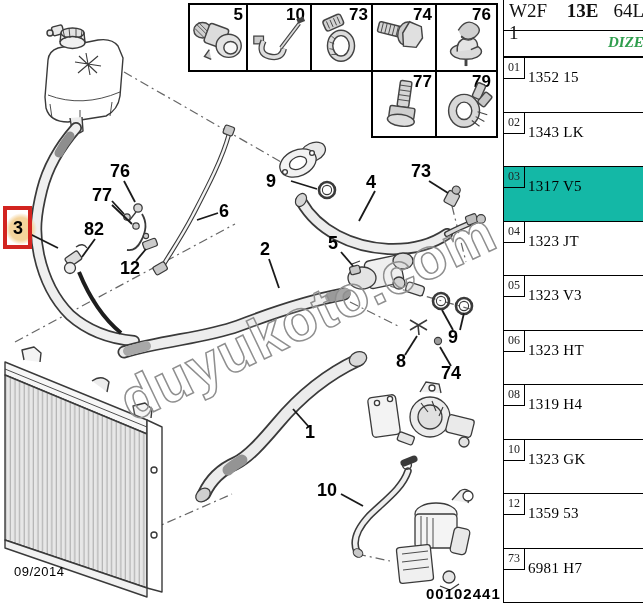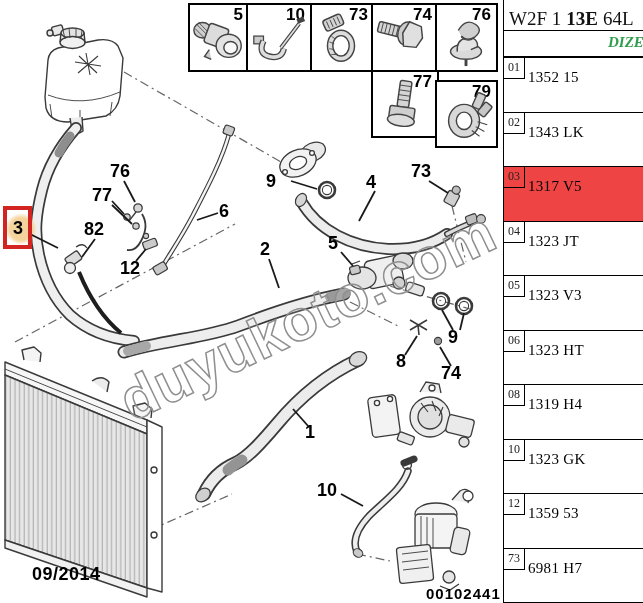--- a/index.html
+++ b/index.html
@@ -29,44 +29,44 @@
     font-family:"Liberation Sans",sans-serif;
   }
   .legend-icon{position:absolute;left:0px;top:4px;}
 
   
   .table-panel{
     position:absolute;left:503px;top:0;width:141px;height:603px;background:#fff;
     border-left:1.6px solid #000;display:flex;flex-direction:column;box-sizing:border-box;z-index:7;
   }
   .t-title{
-    height:30px;border-bottom:1.4px solid #000;display:flex;gap:5px;align-items:flex-end;
+    height:30px;border-bottom:1.4px solid #000;display:flex;gap:15px;align-items:flex-start;
     padding-left:5px;font-family:"Liberation Serif",serif;font-size:19px;color:#111;
   }
   .t-title .bold{font-weight:bold;}
   .t-sub{height:25px;border-bottom:2px solid #000;position:relative;overflow:visible;}
   .t-sub span{
     position:absolute;right:-9px;top:3px;font-family:"Liberation Serif",serif;
     font-style:italic;font-weight:bold;font-size:15px;color:#2f9e4d;white-space:nowrap;
   }
   .t-rows{flex:1;display:flex;flex-direction:column;}
   .trow{flex:1;position:relative;border-bottom:1.4px solid #000;background:#fff;}
-  .trow.hl{background:#ef4444;}
+  .trow.hl{background:#14b8a6;}
   .tnum{
     position:absolute;left:0;top:0;width:20px;height:20px;
     border-right:1px solid #000;border-bottom:1px solid #000;
     font-family:"Liberation Serif",serif;font-size:12px;text-align:center;line-height:18px;color:#222;
   }
   .tpart{
     position:absolute;left:24px;top:11px;font-family:"Liberation Serif",serif;
     font-weight:normal;font-size:15px;letter-spacing:.3px;color:#000;white-space:nowrap;
   }
 
   
-  .footer-date{position:absolute;left:32px;top:564px;font-weight:bold;font-size:18px;letter-spacing:.5px;z-index:6;}
+  .footer-date{position:absolute;left:14px;top:564px;font-weight:normal;font-size:13px;letter-spacing:.5px;z-index:6;}
   .footer-doc{position:absolute;left:426px;top:585px;font-weight:bold;font-size:15px;letter-spacing:1px;z-index:6;}
 </style>
 </head>
 <body>
 
 <div class="stage">
 
   <svg width="503" height="603" viewBox="0 0 503 603" style="position:absolute;left:0;top:0;z-index:1">
     <defs>
       <pattern id="fins" width="4.6" height="10" patternUnits="userSpaceOnUse">
@@ -373,21 +373,21 @@
     <svg class="legend-icon" width="60" height="58" viewBox="0 0 60 60">
       <g transform="rotate(8 30 30)" stroke="#444" stroke-width="1.5">
         <rect x="24" y="5" width="12" height="27" rx="2" fill="#d5d5d5"></rect>
         <path d="M24 10 h12 M24 15 h12 M24 20 h12 M24 25 h12" stroke-width="0.9" fill="none"></path>
         <rect x="17" y="32" width="26" height="12" rx="2" fill="#cfcfcf"></rect>
         <ellipse cx="30" cy="46" rx="14" ry="6" fill="#dedede"></ellipse>
       </g>
     </svg>
   </div>
 
-  <div class="legend-cell" style="left:435px;top:80px;width:63px;height:68px">
+  <div class="legend-cell" style="left:435px;top:70px;width:63px;height:68px">
     <span class="legend-num">79</span>
     <svg class="legend-icon" width="58" height="58" viewBox="0 0 60 60">
       <g stroke="#444" stroke-width="1.5">
         <g transform="rotate(24 44 18)">
             <rect x="38" y="8" width="9" height="16" rx="2" fill="#cfcfcf"></rect>
           </g>
         <g transform="rotate(40 50 26)">
             <rect x="44" y="18" width="9" height="14" rx="2" fill="#c7c7c7"></rect>
           </g>
         <ellipse cx="28" cy="36" rx="16" ry="17" fill="#d8d8d8"></ellipse>

